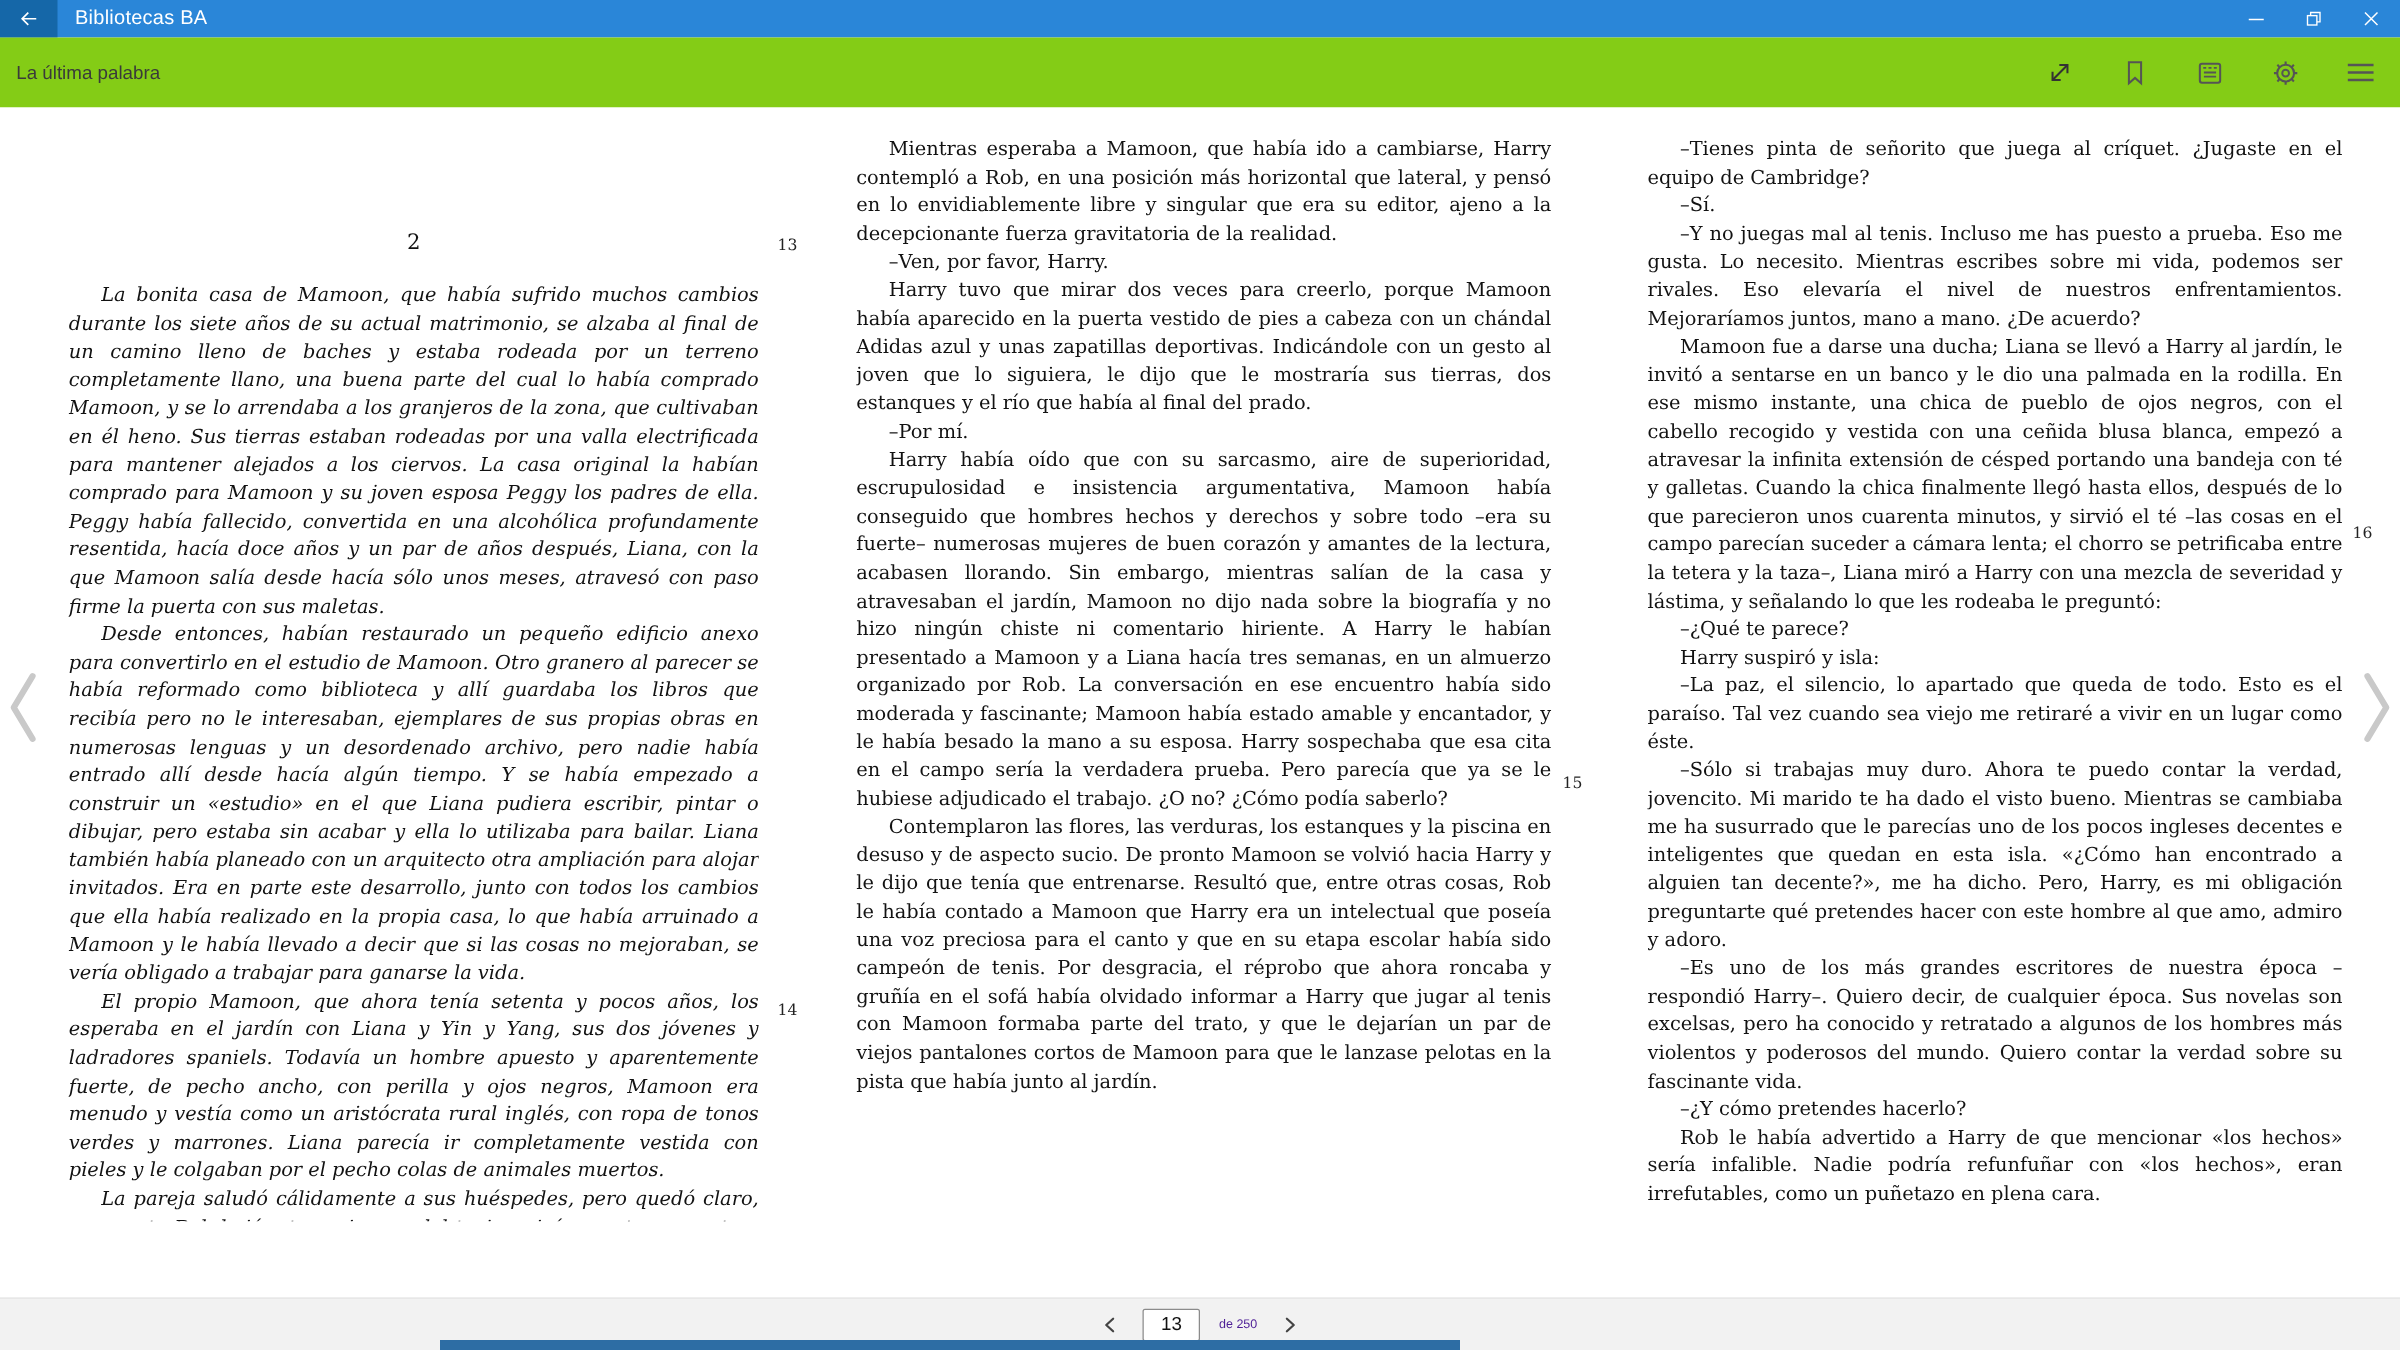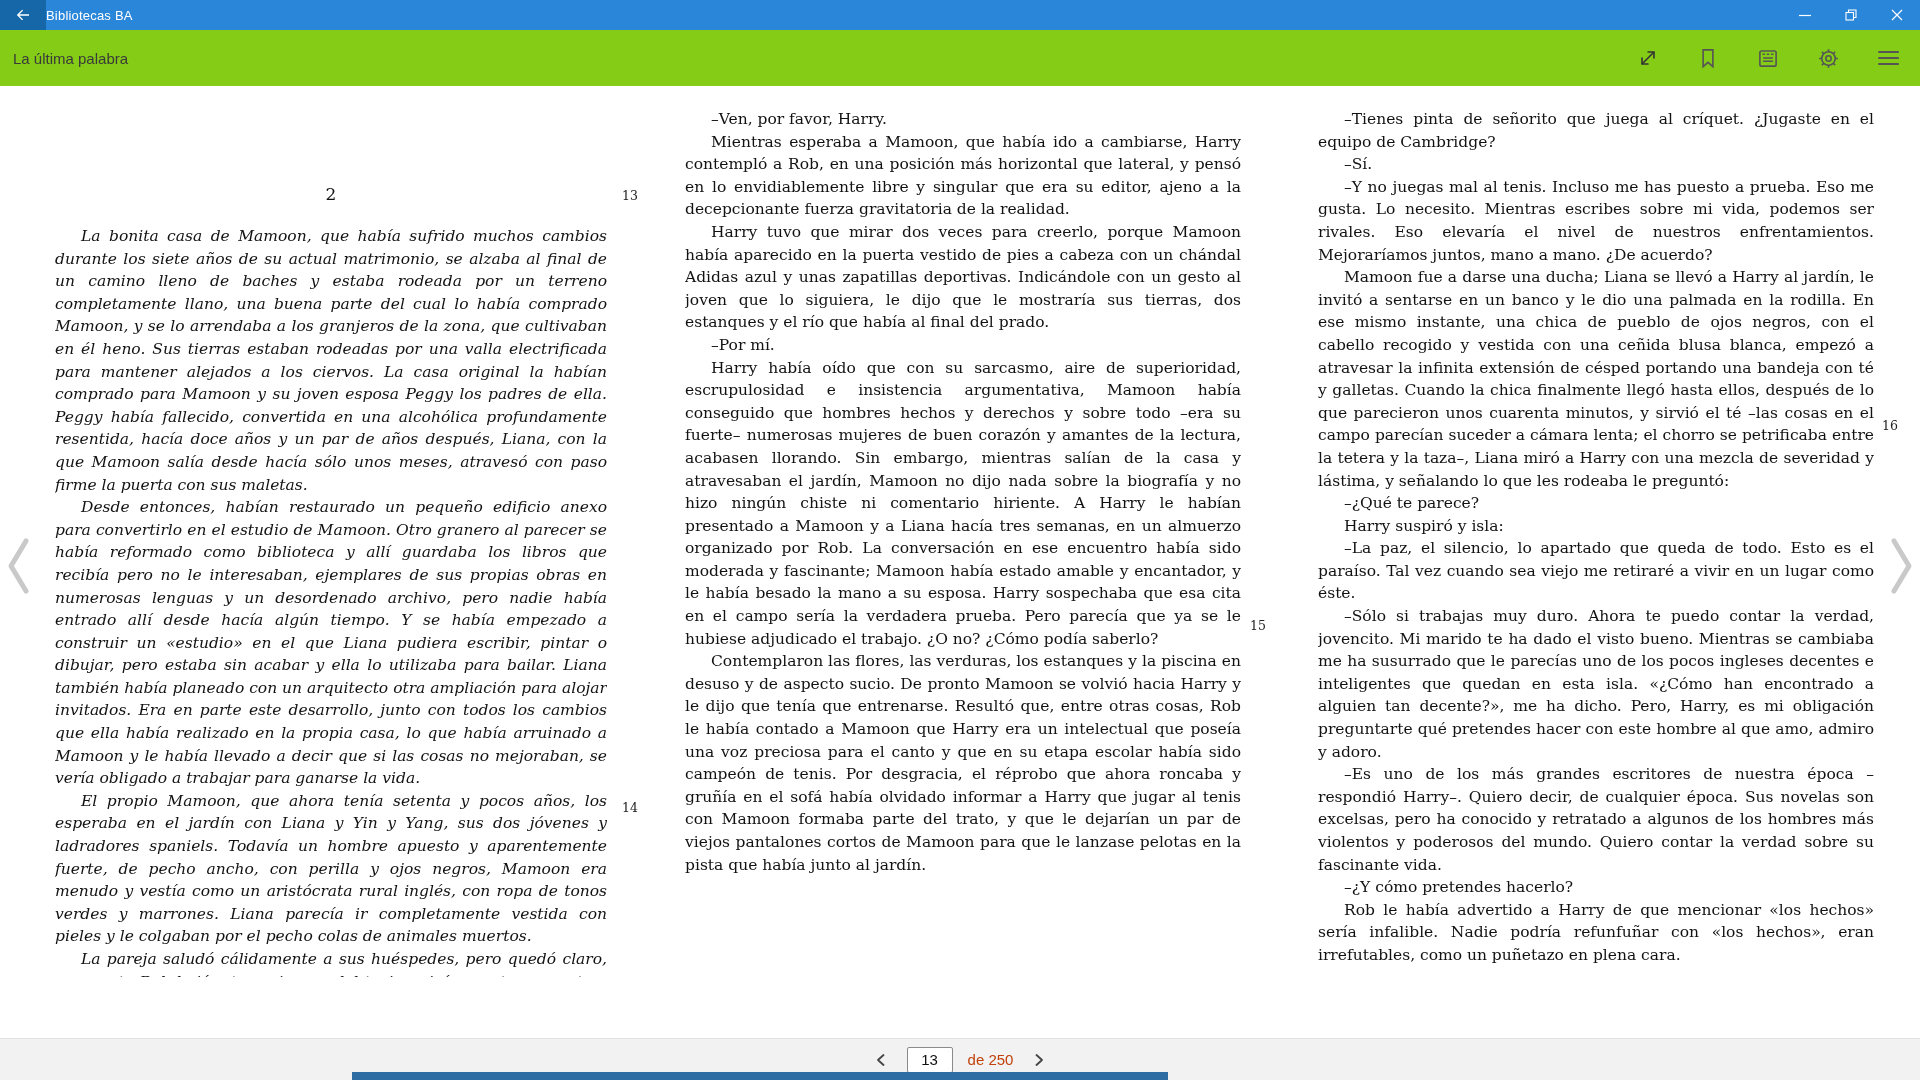--- a/index.html
+++ b/index.html
@@ -10,21 +10,21 @@
 
   
   .titlebar {
     position:absolute; top:0; left:0; width:1920px; height:30px;
     background:var(--titlebar,#2a86d8); display:flex; align-items:center;
   }
   .back-btn {
     width:46px; height:30px; background:var(--titlebar_back,#1567a8);
     display:flex; align-items:center; justify-content:center; cursor:pointer;
   }
-  .app-title { color:#ffffff; font-size:13px; letter-spacing:.2px; }
+  .app-title { color:#ffffff; font-size:16px; margin-left:14px; letter-spacing:.2px; }
   .win-controls { margin-left:auto; display:flex; }
   .win-btn { width:46px; height:30px; display:flex; align-items:center; justify-content:center; cursor:pointer; }
 
   
   .toolbar {
     position:absolute; top:30px; left:0; width:1920px; height:56px;
     background:#84cc16; display:flex; align-items:center;
   }
   .book-title { margin-left:13px; font-size:15px; color:#3a3a3a; }
   .toolbar-icons { margin-left:auto; display:flex; align-items:center; gap:24px; margin-right:14px; }
@@ -64,21 +64,21 @@
     position:absolute; left:0; bottom:0; width:1920px; height:42px;
     background:#f2f2f2; border-top:1px solid #e3e3e3;
     display:flex; align-items:center; justify-content:center; gap:15px; box-sizing:border-box;
   }
   .pg-chev { display:flex; align-items:center; cursor:pointer; padding:4px; }
   .page-input {
     width:46px; height:26px; border:1px solid #8b8b8b; background:#ffffff;
     text-align:center; font-size:15px; color:#111; font-family:"Liberation Sans",sans-serif;
     border-radius:2px; box-sizing:border-box; outline:none;
   }
-  .page-total { font-size:15px; color:#c2410c; }
+  .page-total { font-size:10px; color:#4c1d95; }
 
   .bottom-strip {
     position:absolute; left:352px; bottom:0; width:816px; height:8px;
     background:var(--bottom_strip,#2d6da4); z-index:5;
   }
 </style>
 </head>
 <body>
 
 <div class="titlebar">
@@ -149,22 +149,22 @@
 
 <div class="chapter-num">2</div>
 
 <div class="col" id="col1">
     <p>La bonita casa de Mamoon, que había sufrido muchos cambios durante los siete años de su actual matrimonio, se alzaba al final de un camino lleno de baches y estaba rodeada por un terreno completamente llano, una buena parte del cual lo había comprado Mamoon, y se lo arrendaba a los granjeros de la zona, que cultivaban en él heno. Sus tierras estaban rodeadas por una valla electrificada para mantener alejados a los ciervos. La casa original la habían comprado para Mamoon y su joven esposa Peggy los padres de ella. Peggy había fallecido, convertida en una alcohólica profundamente resentida, hacía doce años y un par de años después, Liana, con la que Mamoon salía desde hacía sólo unos meses, atravesó con paso firme la puerta con sus maletas.</p>
     <p>Desde entonces, habían restaurado un pequeño edificio anexo para convertirlo en el estudio de Mamoon. Otro granero al parecer se había reformado como biblioteca y allí guardaba los libros que recibía pero no le interesaban, ejemplares de sus propias obras en numerosas lenguas y un desordenado archivo, pero nadie había entrado allí desde hacía algún tiempo. Y se había empezado a construir un «estudio» en el que Liana pudiera escribir, pintar o dibujar, pero estaba sin acabar y ella lo utilizaba para bailar. Liana también había planeado con un arquitecto otra ampliación para alojar invitados. Era en parte este desarrollo, junto con todos los cambios que ella había realizado en la propia casa, lo que había arruinado a Mamoon y le había llevado a decir que si las cosas no mejoraban, se vería obligado a trabajar para ganarse la vida.</p>
     <p>El propio Mamoon, que ahora tenía setenta y pocos años, los esperaba en el jardín con Liana y Yin y Yang, sus dos jóvenes y ladradores spaniels. Todavía un hombre apuesto y aparentemente fuerte, de pecho ancho, con perilla y ojos negros, Mamoon era menudo y vestía como un aristócrata rural inglés, con ropa de tonos verdes y marrones. Liana parecía ir completamente vestida con pieles y le colgaban por el pecho colas de animales muertos.</p>
     <p>La pareja saludó cálidamente a sus huéspedes, pero quedó claro, en cuanto Rob bajó a trompicones del taxi y miró respetuosamente a Mamoon, que éste no tenía el menor interés por él; para satisfacción de Harry, Mamoon le lanzó a Rob uno de los vitriólicos mohines por los que era célebre.</p>
   </div>
 <div class="col" id="col2">
+    <p>Mientras esperaba a Mamoon, que había ido a cambiarse, Harry contempló a Rob, en una posición más horizontal que lateral, y pensó en lo envidiablemente libre y singular que era su editor, ajeno a la decepcionante fuerza gravitatoria de la realidad.</p>
     <p>–Ven, por favor, Harry.</p>
-    <p>Mientras esperaba a Mamoon, que había ido a cambiarse, Harry contempló a Rob, en una posición más horizontal que lateral, y pensó en lo envidiablemente libre y singular que era su editor, ajeno a la decepcionante fuerza gravitatoria de la realidad.</p>
     <p>Harry tuvo que mirar dos veces para creerlo, porque Mamoon había aparecido en la puerta vestido de pies a cabeza con un chándal Adidas azul y unas zapatillas deportivas. Indicándole con un gesto al joven que lo siguiera, le dijo que le mostraría sus tierras, dos estanques y el río que había al final del prado.</p>
     <p>–Por mí.</p>
     <p>Harry había oído que con su sarcasmo, aire de superioridad, escrupulosidad e insistencia argumentativa, Mamoon había conseguido que hombres hechos y derechos y sobre todo –era su fuerte– numerosas mujeres de buen corazón y amantes de la lectura, acabasen llorando. Sin embargo, mientras salían de la casa y atravesaban el jardín, Mamoon no dijo nada sobre la biografía y no hizo ningún chiste ni comentario hiriente. A Harry le habían presentado a Mamoon y a Liana hacía tres semanas, en un almuerzo organizado por Rob. La conversación en ese encuentro había sido moderada y fascinante; Mamoon había estado amable y encantador, y le había besado la mano a su esposa. Harry sospechaba que esa cita en el campo sería la verdadera prueba. Pero parecía que ya se le hubiese adjudicado el trabajo. ¿O no? ¿Cómo podía saberlo?</p>
     <p>Contemplaron las flores, las verduras, los estanques y la piscina en desuso y de aspecto sucio. De pronto Mamoon se volvió hacia Harry y le dijo que tenía que entrenarse. Resultó que, entre otras cosas, Rob le había contado a Mamoon que Harry era un intelectual que poseía una voz preciosa para el canto y que en su etapa escolar había sido campeón de tenis. Por desgracia, el réprobo que ahora roncaba y gruñía en el sofá había olvidado informar a Harry que jugar al tenis con Mamoon formaba parte del trato, y que le dejarían un par de viejos pantalones cortos de Mamoon para que le lanzase pelotas en la pista que había junto al jardín.</p>
   </div>
 <div class="col" id="col3">
     <p>–Tienes pinta de señorito que juega al críquet. ¿Jugaste en el equipo de Cambridge?</p>
     <p>–Sí.</p>
     <p>–Y no juegas mal al tenis. Incluso me has puesto a prueba. Eso me gusta. Lo necesito. Mientras escribes sobre mi vida, podemos ser rivales. Eso elevaría el nivel de nuestros enfrentamientos. Mejoraríamos juntos, mano a mano. ¿De acuerdo?</p>
     <p>Mamoon fue a darse una ducha; Liana se llevó a Harry al jardín, le invitó a sentarse en un banco y le dio una palmada en la rodilla. En ese mismo instante, una chica de pueblo de ojos negros, con el cabello recogido y vestida con una ceñida blusa blanca, empezó a atravesar la infinita extensión de césped portando una bandeja con té y galletas. Cuando la chica finalmente llegó hasta ellos, después de lo que parecieron unos cuarenta minutos, y sirvió el té –las cosas en el campo parecían suceder a cámara lenta; el chorro se petrificaba entre la tetera y la taza–, Liana miró a Harry con una mezcla de severidad y lástima, y señalando lo que les rodeaba le preguntó:</p>

